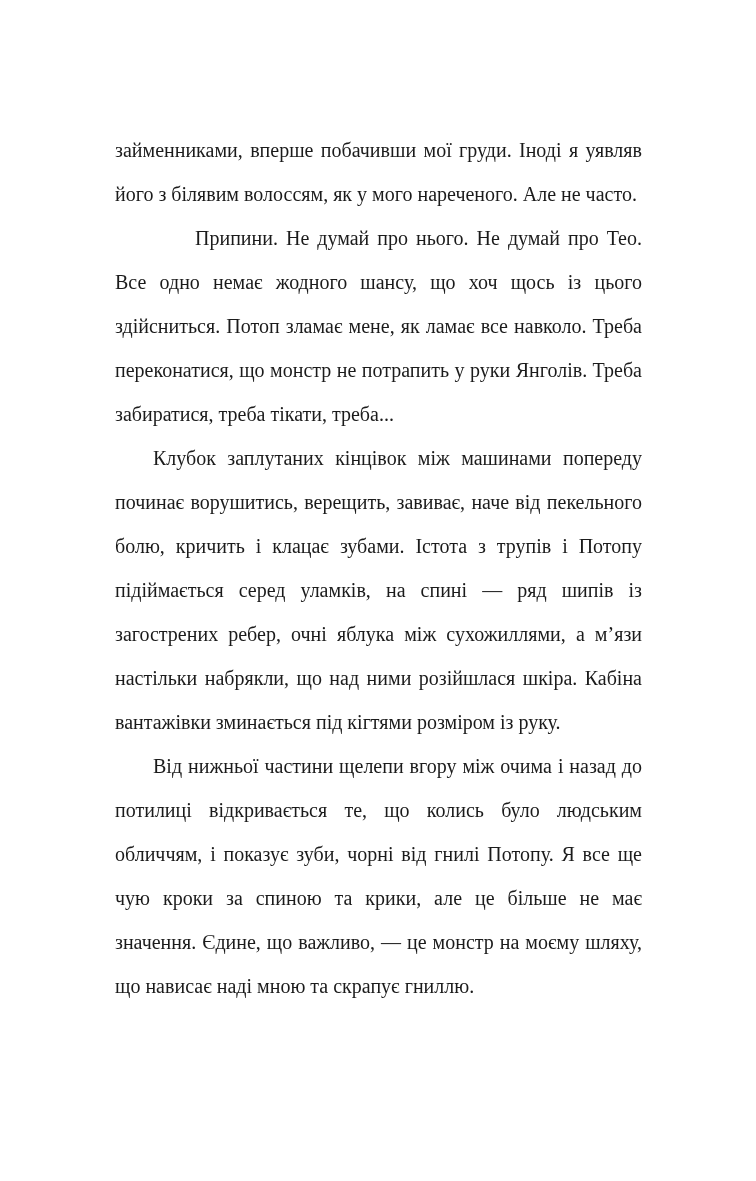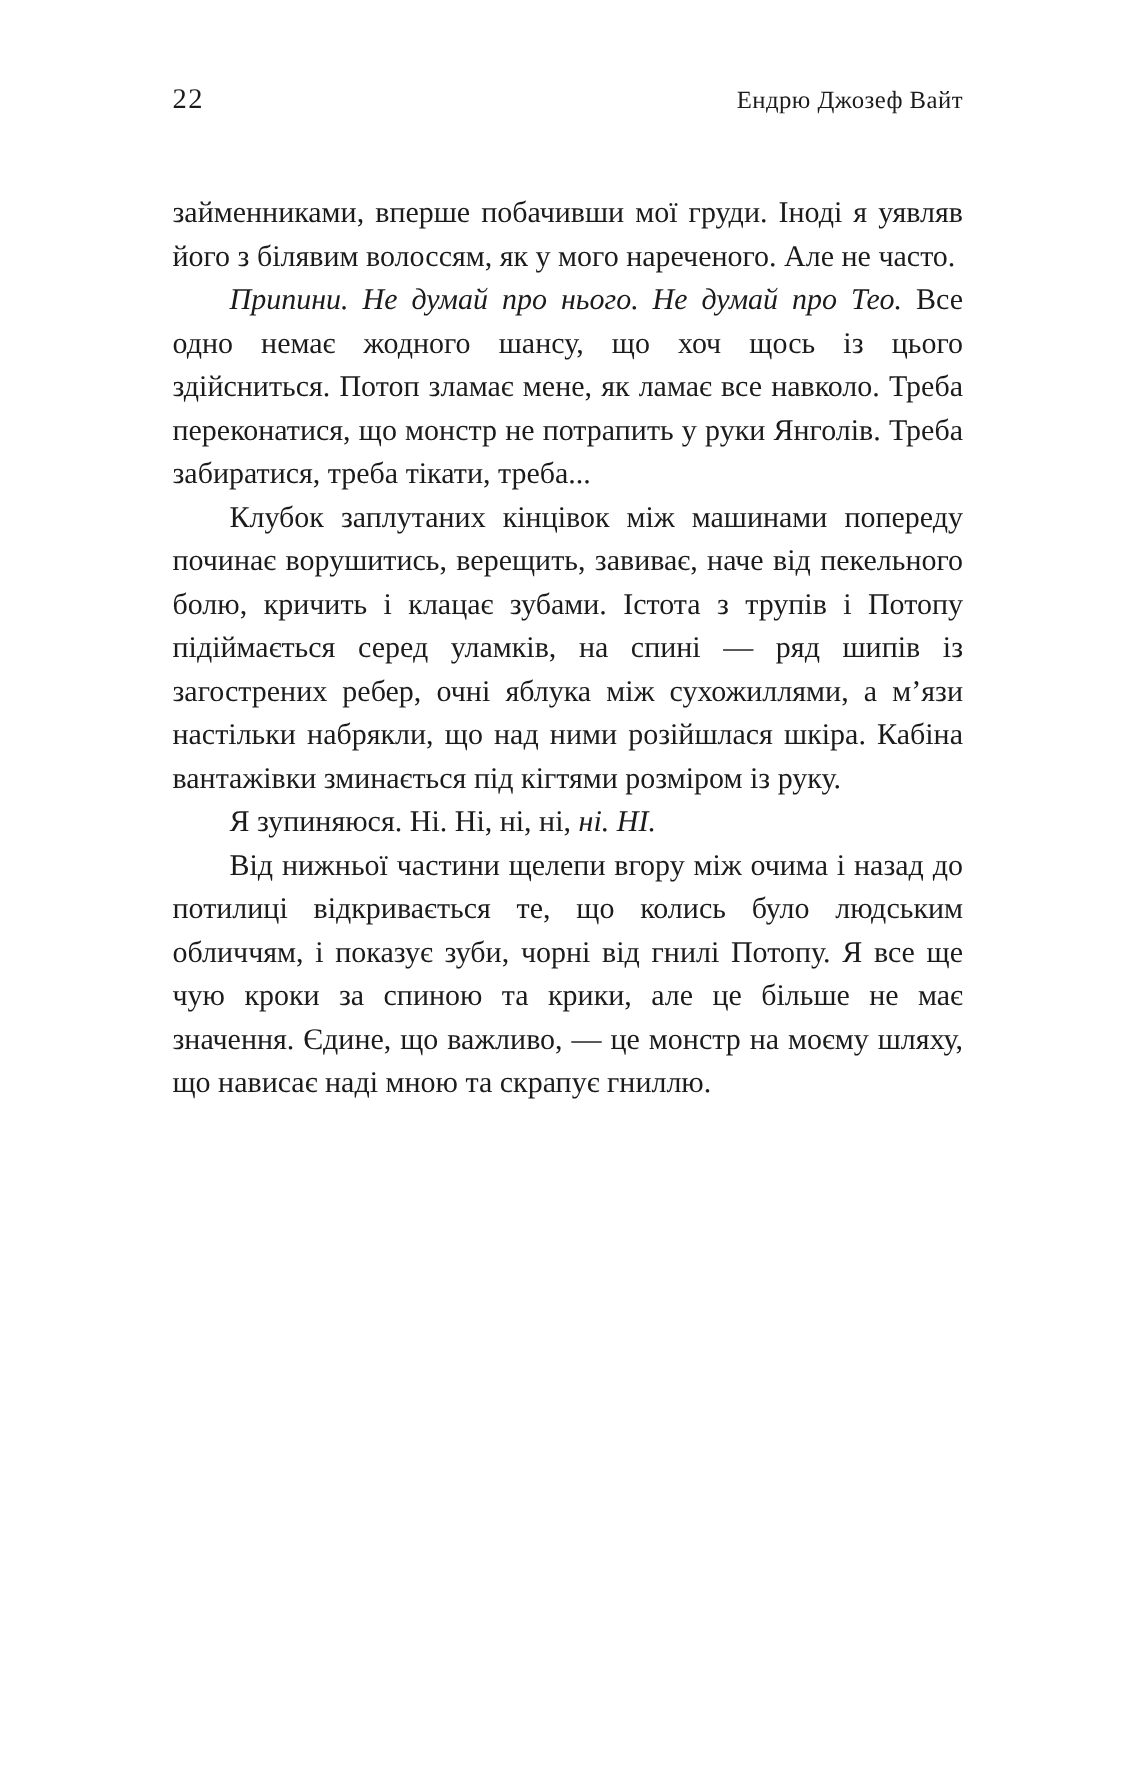--- a/index.html
+++ b/index.html
@@ -38,63 +38,56 @@
     font-size: 16.5px;
     letter-spacing: 0.3px;
     color: #1b1b1b;
   }
   .body-text {
     position: absolute;
     top: 128px;
     left: 115px;
     width: 527px;
     font-size: 20px;
-    line-height: 29px;
+    line-height: 44px;
     text-align: justify;
     color: #1b1b1b;
   }
   .body-text p {
     margin: 0;
     padding: 0;
   }
   .body-text p.indent {
     text-indent: 38px;
   }
   .italic {
-    font-style: italic;
+    margin-left: 42px;
   }
 </style>
 </head>
 <body>
 
 <div class="page">
 
-  <div class="running-header">
-    <span class="page-number">22</span>
-    <span class="author">Ендрю Джозеф Вайт</span>
-  </div>
 
   <div class="body-text">
 
     <p>
       <span>займенниками, вперше побачивши мої груди. Іноді я уявляв його з білявим волоссям, як у мого нареченого. Але не часто.</span>
     </p>
 
     <p class="indent">
       <span class="italic">Припини. Не думай про нього. Не думай про Тео. </span><span>Все одно немає жодного шансу, що хоч щось із цього здійсниться. Потоп зламає мене, як ламає все навколо. Треба переконатися, що монстр не потрапить у руки Янголів. Треба забиратися, треба тікати, треба...</span>
     </p>
 
 
     <p class="indent">
       <span>Клубок заплутаних кінцівок між машинами попереду починає ворушитись, верещить, завиває, наче від пекельного болю, кричить і клацає зубами. Істота з трупів і Потопу підіймається серед уламків, на спині — ряд шипів із загострених ребер, очні яблука між сухожиллями, а м’язи настільки набрякли, що над ними розійшлася шкіра. Кабіна вантажівки зминається під кігтями розміром із руку.</span>
     </p>
 
-    <p class="indent">
-      <span>Я зупиняюся. Ні. Ні, ні, ні, </span><span class="italic">ні. НІ.</span>
-    </p>
 
 
     <p class="indent">
       <span>Від нижньої частини щелепи вгору між очима і назад до потилиці відкривається те, що колись було людським обличчям, і показує зуби, чорні від гнилі Потопу. Я все ще чую кроки за спиною та крики, але це більше не має значення. Єдине, що важливо, — це монстр на моєму шляху, що нависає наді мною та скрапує гниллю.</span>
     </p>
 
 
   </div>
 
 </div>

